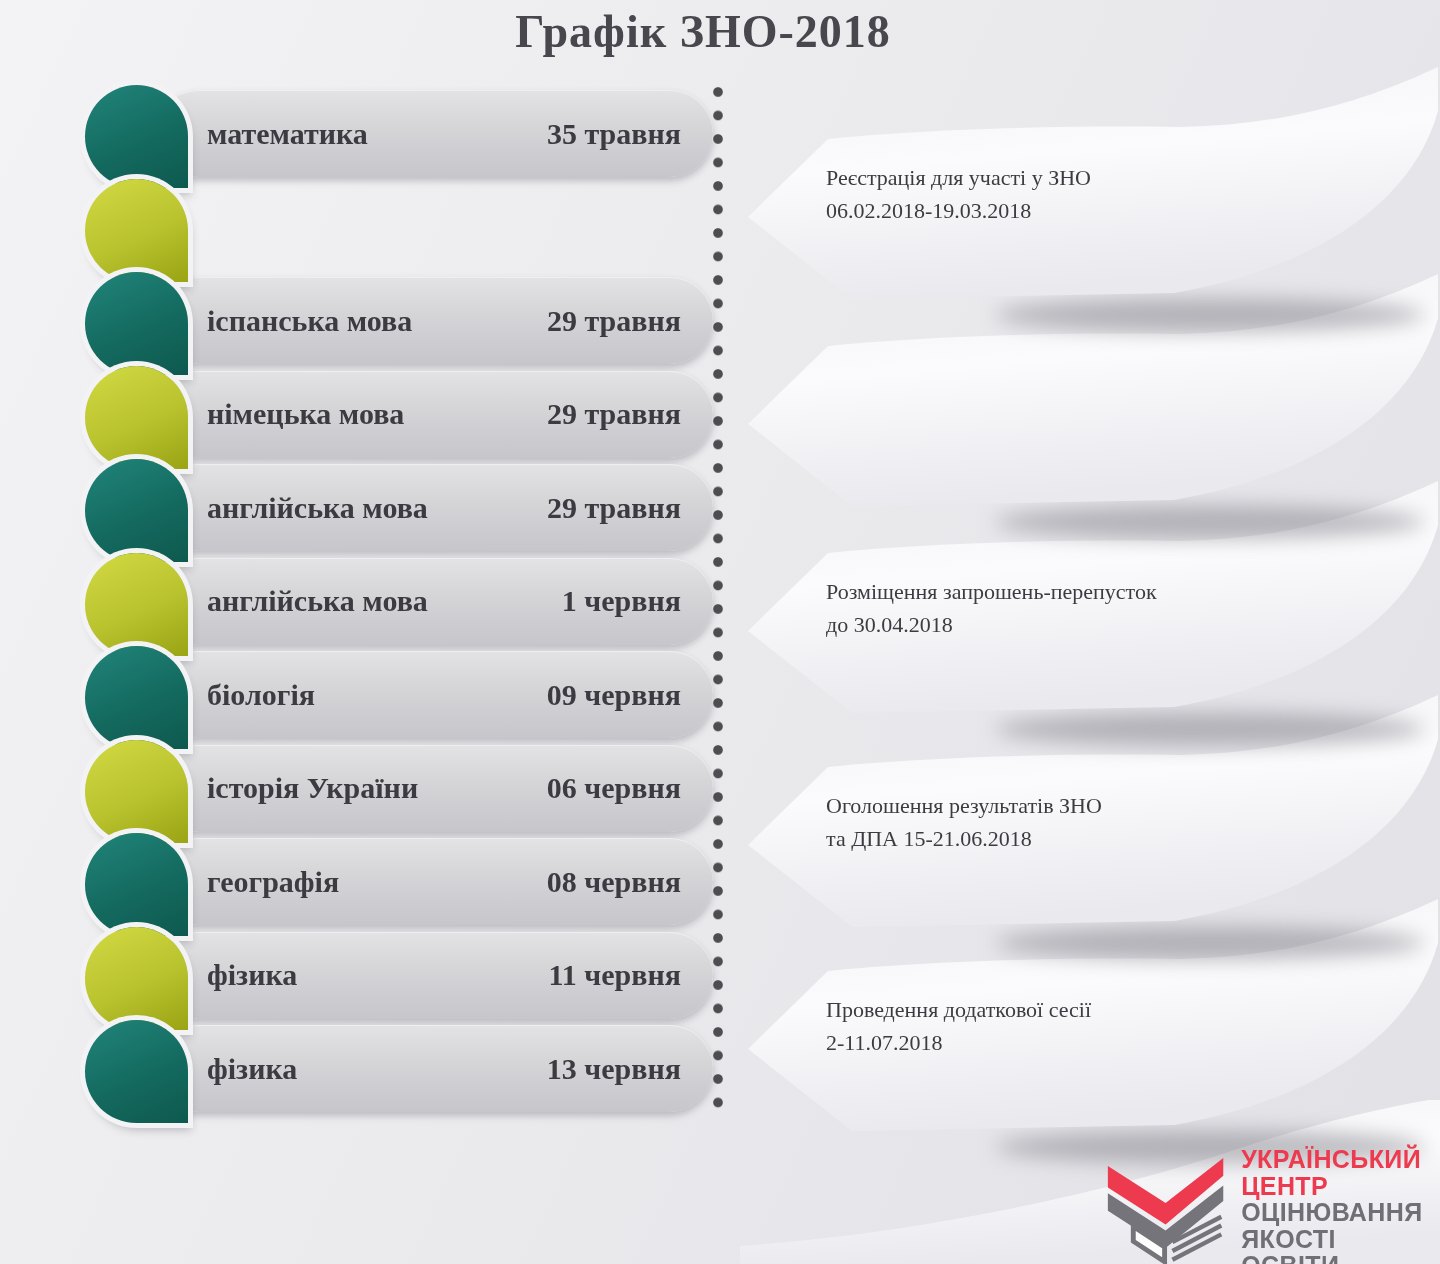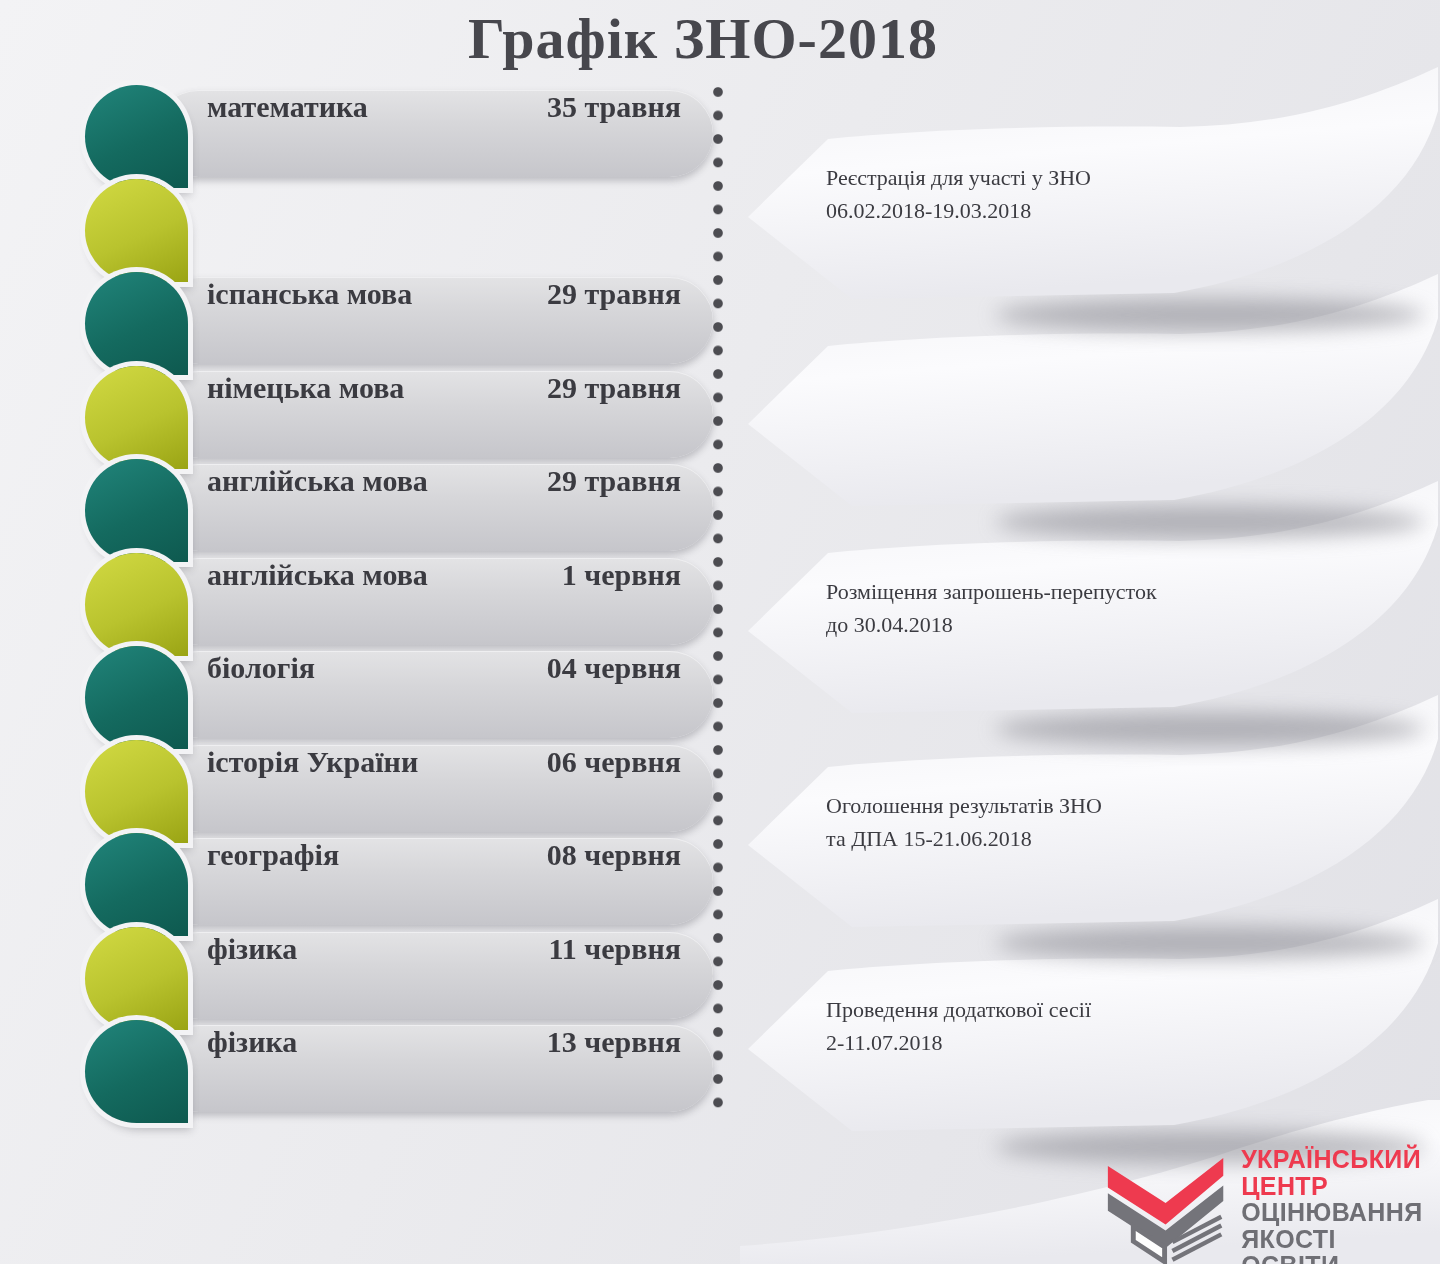--- a/index.html
+++ b/index.html
@@ -4,40 +4,40 @@
 <style>
   html,body{margin:0;padding:0;}
   .page{
     position:relative; width:1440px; height:1264px; overflow:hidden;
     background:linear-gradient(115deg,#f3f3f5 0%,#ebebee 45%,#e1e1e6 100%);
     font-family:"Liberation Serif",serif;
   }
   
   .title{
     position:absolute; top:6px; left:0; right:34px; text-align:center;
-    font-weight:700; font-size:58px; line-height:1.15; color:#47474d; letter-spacing:1px;
+    font-weight:700; font-size:46px; line-height:1.15; color:#47474d; letter-spacing:1px;
   }
   
   .subjects{position:absolute; left:85px; top:88px; width:628px; display:flex; flex-direction:column; gap:4.5px;}
   .row{position:relative; height:89px;}
   .pill{
     position:absolute; left:70px; top:2px; right:0; bottom:0; border-radius:46px;
     background:linear-gradient(180deg,#e3e3e5 0%,#d6d6d9 40%,#c6c6cb 100%);
     box-shadow:0 4px 7px rgba(70,70,80,.28), inset 0 1px 0 #efeff1;
   }
   .badge{
     position:absolute; left:0; top:-3px; width:103px; height:103px;
     border-radius:50% 50% 0 50%; z-index:2;
     box-shadow:0 0 0 5px #f3f3f5, 3px 7px 9px rgba(70,70,80,.30);
   }
   .badge--teal{background:linear-gradient(155deg,#21857b 0%,#146a5f 55%,#0e594f 100%);}
   .badge--yellow{background:linear-gradient(155deg,#d2da43 0%,#b9c32e 55%,#9aa414 100%);}
   .pill-inner{
     position:relative; z-index:1; display:flex; height:100%;
-    align-items:flex-start; justify-content:space-between;
+    align-items:center; justify-content:space-between;
     padding:0 32px 0 52px; font-weight:700; font-size:30px; color:#3b3b41;
   }
   .subject-name{white-space:nowrap;}
   .row--twoline .pill-inner{flex-direction:column; align-items:stretch; justify-content:center; padding-top:4px;}
   .row--twoline .subject-date{text-align:right; margin-top:2px;}
   
   .dots{
     position:absolute; left:711px; top:86px; width:14px; height:1034px;
     background-image:radial-gradient(circle at 7px 6px,#4c4c51 4.3px,rgba(76,76,81,0) 5.3px);
     background-size:14px 23.5px; background-repeat:repeat-y;
@@ -128,21 +128,21 @@
         <span class="subject-name">англійська мова</span>
         <span class="subject-date">1 червня</span>
       </div>
         </div>
     </div>
     <div class="row">
       <div class="badge badge--teal"></div>
       <div class="pill">
           <div class="pill-inner">
         <span class="subject-name">біологія</span>
-        <span class="subject-date">04 червня</span>
+        <span class="subject-date">09 червня</span>
       </div>
         </div>
     </div>
     <div class="row">
       <div class="badge badge--yellow"></div>
       <div class="pill">
           <div class="pill-inner">
         <span class="subject-name">історія України</span>
         <span class="subject-date">06 червня</span>
       </div>

